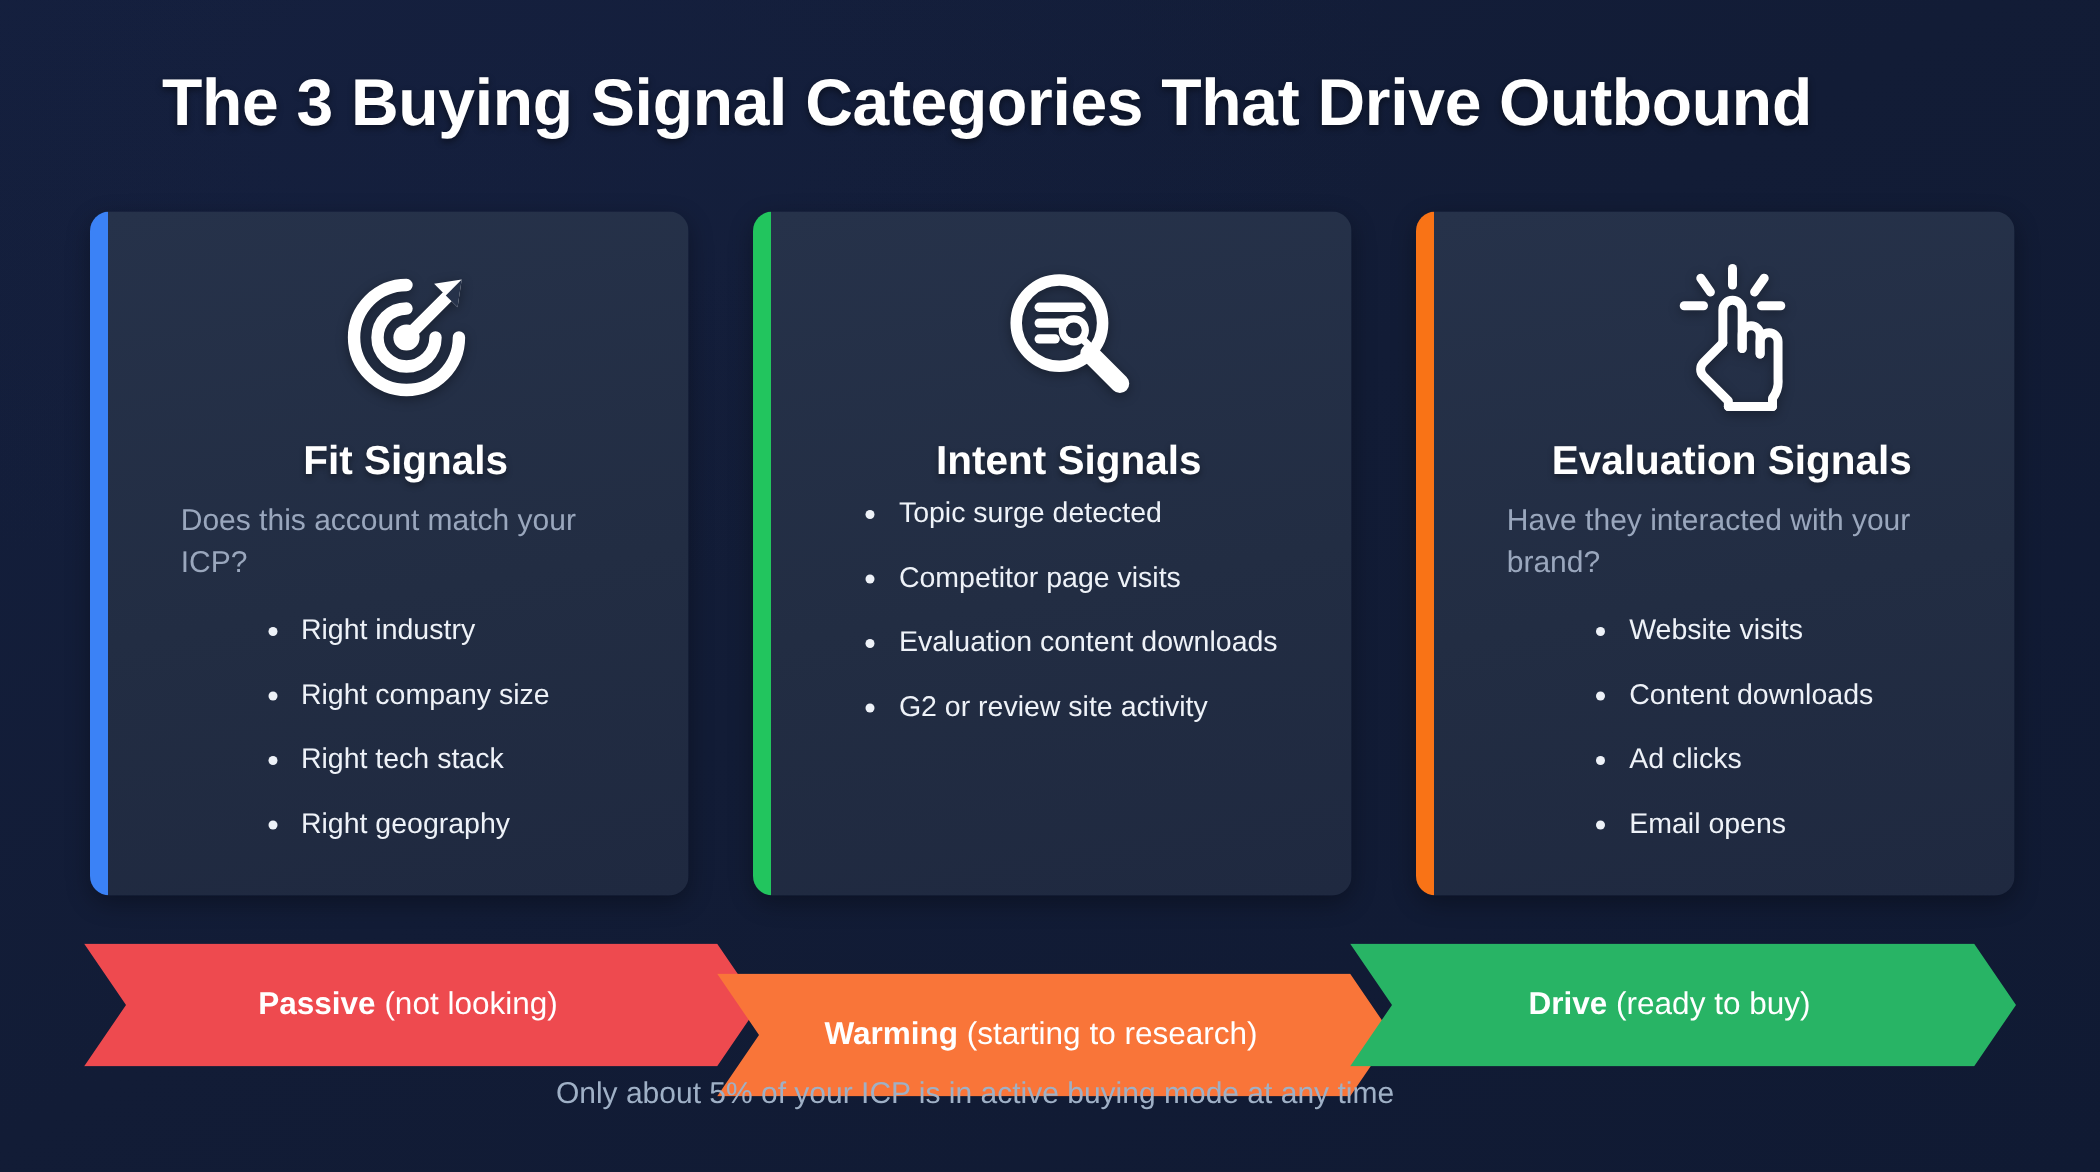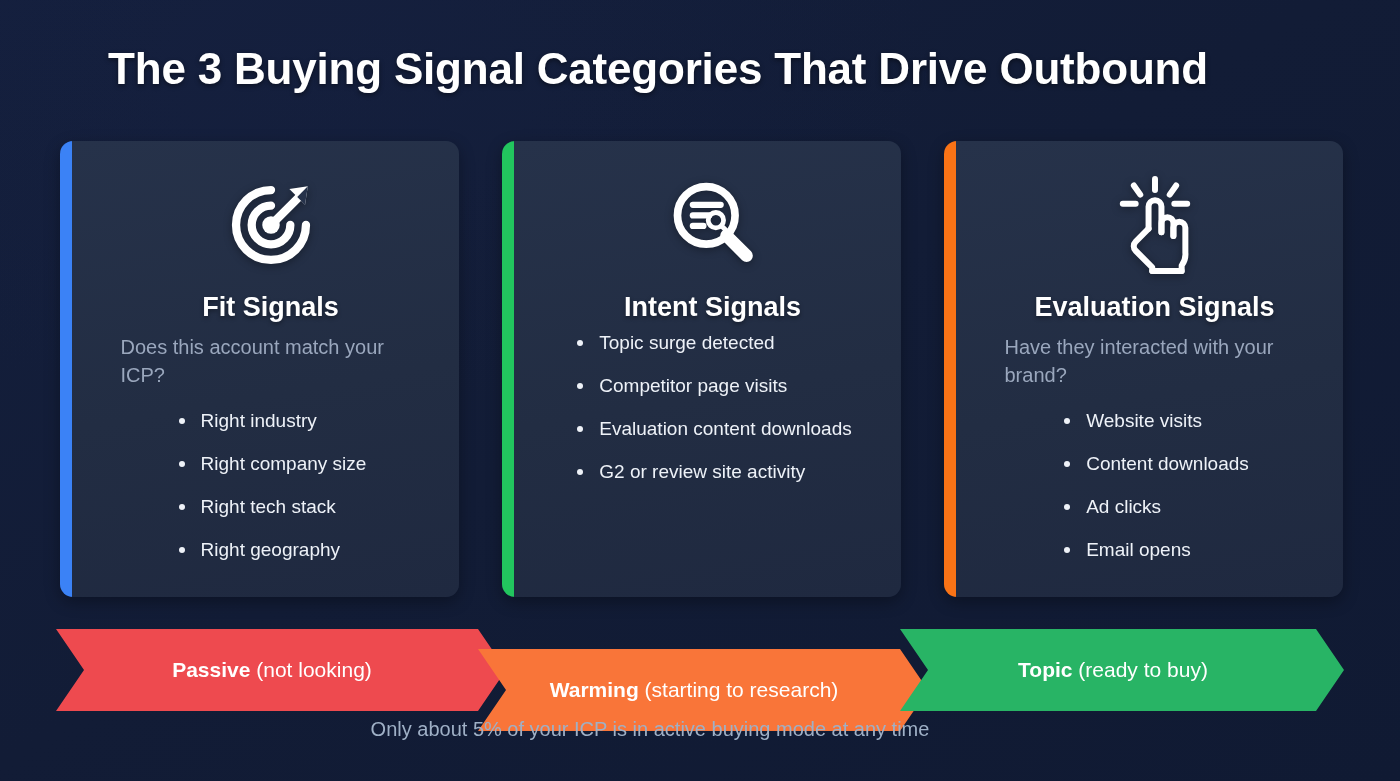--- a/index.html
+++ b/index.html
@@ -224,20 +224,20 @@
         <span class="strong">Passive</span><span class="light"> (not looking)</span>
       </div>
     </div>
     <div class="seg seg-2">
       <div class="label">
         <span class="strong">Warming</span><span class="light"> (starting to research)</span>
       </div>
     </div>
     <div class="seg seg-3">
       <div class="label">
-        <span class="strong">Topic</span><span class="light"> (ready to buy)</span>
+        <span class="strong">Drive</span><span class="light"> (ready to buy)</span>
       </div>
     </div>
   </div>
 
   <div class="footer">Only about 5% of your ICP is in active buying mode at any time</div>
 
 </div>
 
 </body></html>

